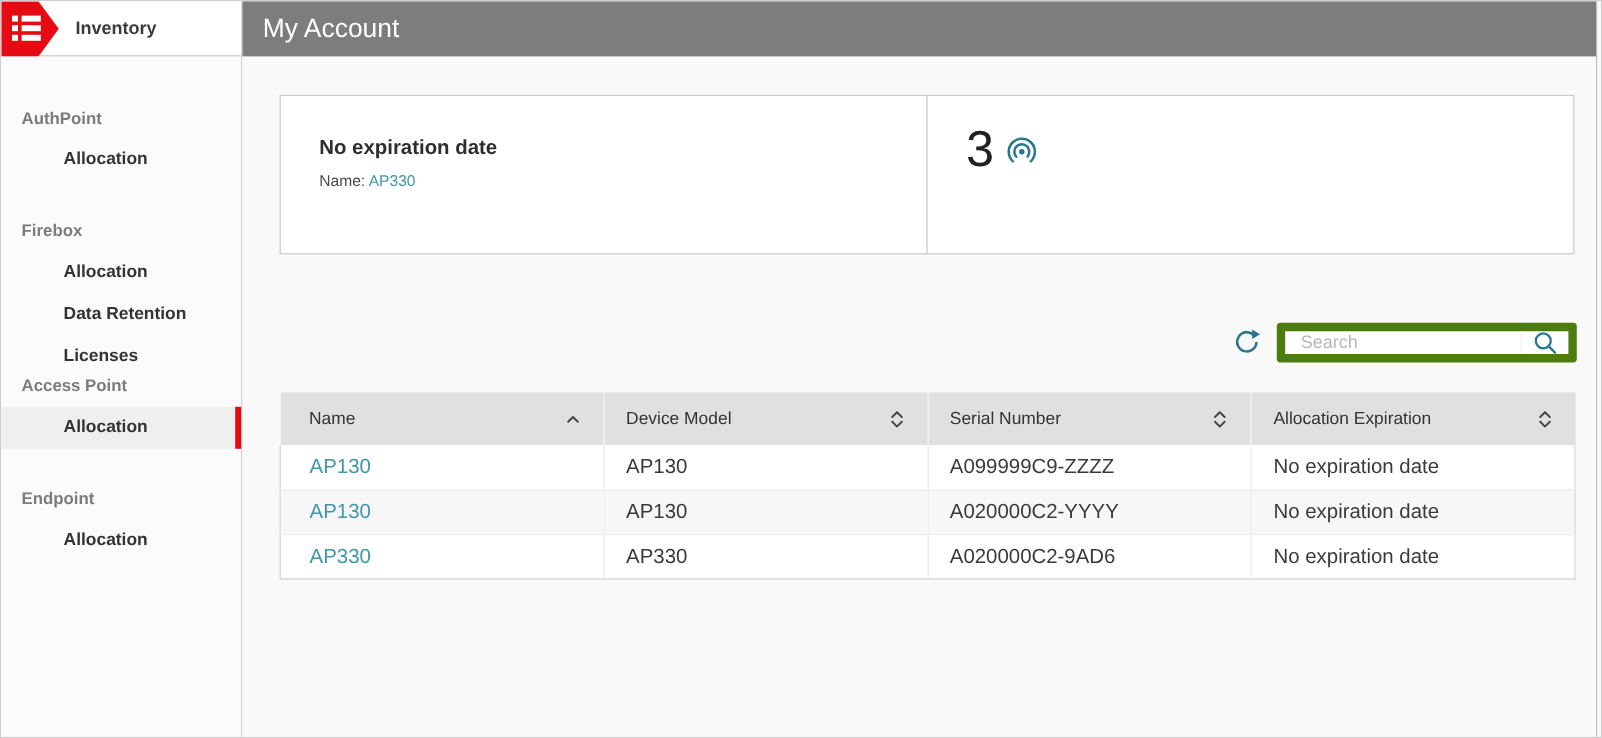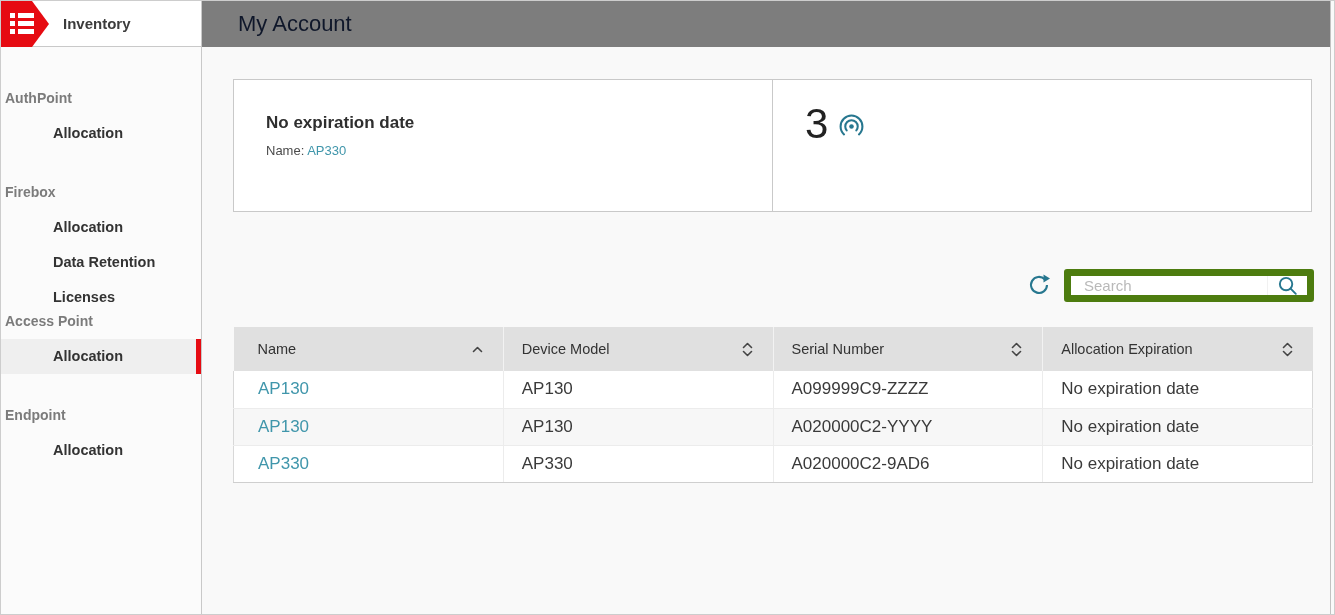--- a/index.html
+++ b/index.html
@@ -7,30 +7,30 @@
   .page { width: 1335px; height: 615px; border: 1px solid #cdcdcd; display: flex; background: #fff; overflow: hidden; }
 
   
   .sidebar { flex: 0 0 201px; width: 201px; background: #fbfbfb; border-right: 1px solid #c9c9c9; font-weight: bold; }
   .logo-row { height: 46px; background: #fff; border-bottom: 1px solid #c9c9c9; position: relative; display: flex; align-items: center; }
   .logo { position: absolute; left: 0; top: 0; }
   .app-title { margin-left: 62px; font-size: 15px; color: #3c3c3c; }
   nav { padding-top: 10px; }
   .nav-group { margin-top: 24px; }
   .nav-group.first { margin-top: 0; }
-  .nav-header { height: 35px; line-height: 35px; padding-left: 4px; color: #7b7b7b; font-size: 14px; }
+  .nav-header { height: 35px; line-height: 35px; padding-left: 17px; color: #7b7b7b; font-size: 14px; }
   .nav-item { height: 35px; line-height: 35px; padding-left: 20px; font-size: 14.5px; color: #333; cursor: pointer; position: relative; }
   .nav-item.sub { padding-left: 52px; }
   .nav-item.selected { background: #efefef; }
   .nav-item.selected::after { content: ""; position: absolute; right: 0; top: 0; bottom: 0; width: 5px; background: #e60b12; }
 
   
   .main { flex: 1 1 auto; min-width: 0; display: flex; flex-direction: column; background: #f9f9f9; }
   .topbar { flex: 0 0 46px; height: 46px; background: #7d7d7d; display: flex; align-items: center; }
-  .page-title { color: #0f172a; font-size: 22px; font-weight: 400; margin-left: 36px; }
+  .page-title { color: #ffffff; font-size: 22px; font-weight: 400; margin-left: 17px; }
   .content { padding: 32px 16px 0 31px; }
 
   
   .cards { display: flex; }
   .card { background: #fff; border: 1px solid #c9c9c9; height: 133px; width: 540px; }
   .card.expiration { padding: 33px 0 0 32px; }
   .card.allocated { margin-left: -1px; padding: 22px 0 0 32px; }
   .card-title { font-size: 17px; font-weight: bold; color: #2e2e2e; }
   .card-sub { margin-top: 10px; font-size: 13px; color: #4a4a4a; }
   .link { color: #4096ab; text-decoration: none; cursor: pointer; }

